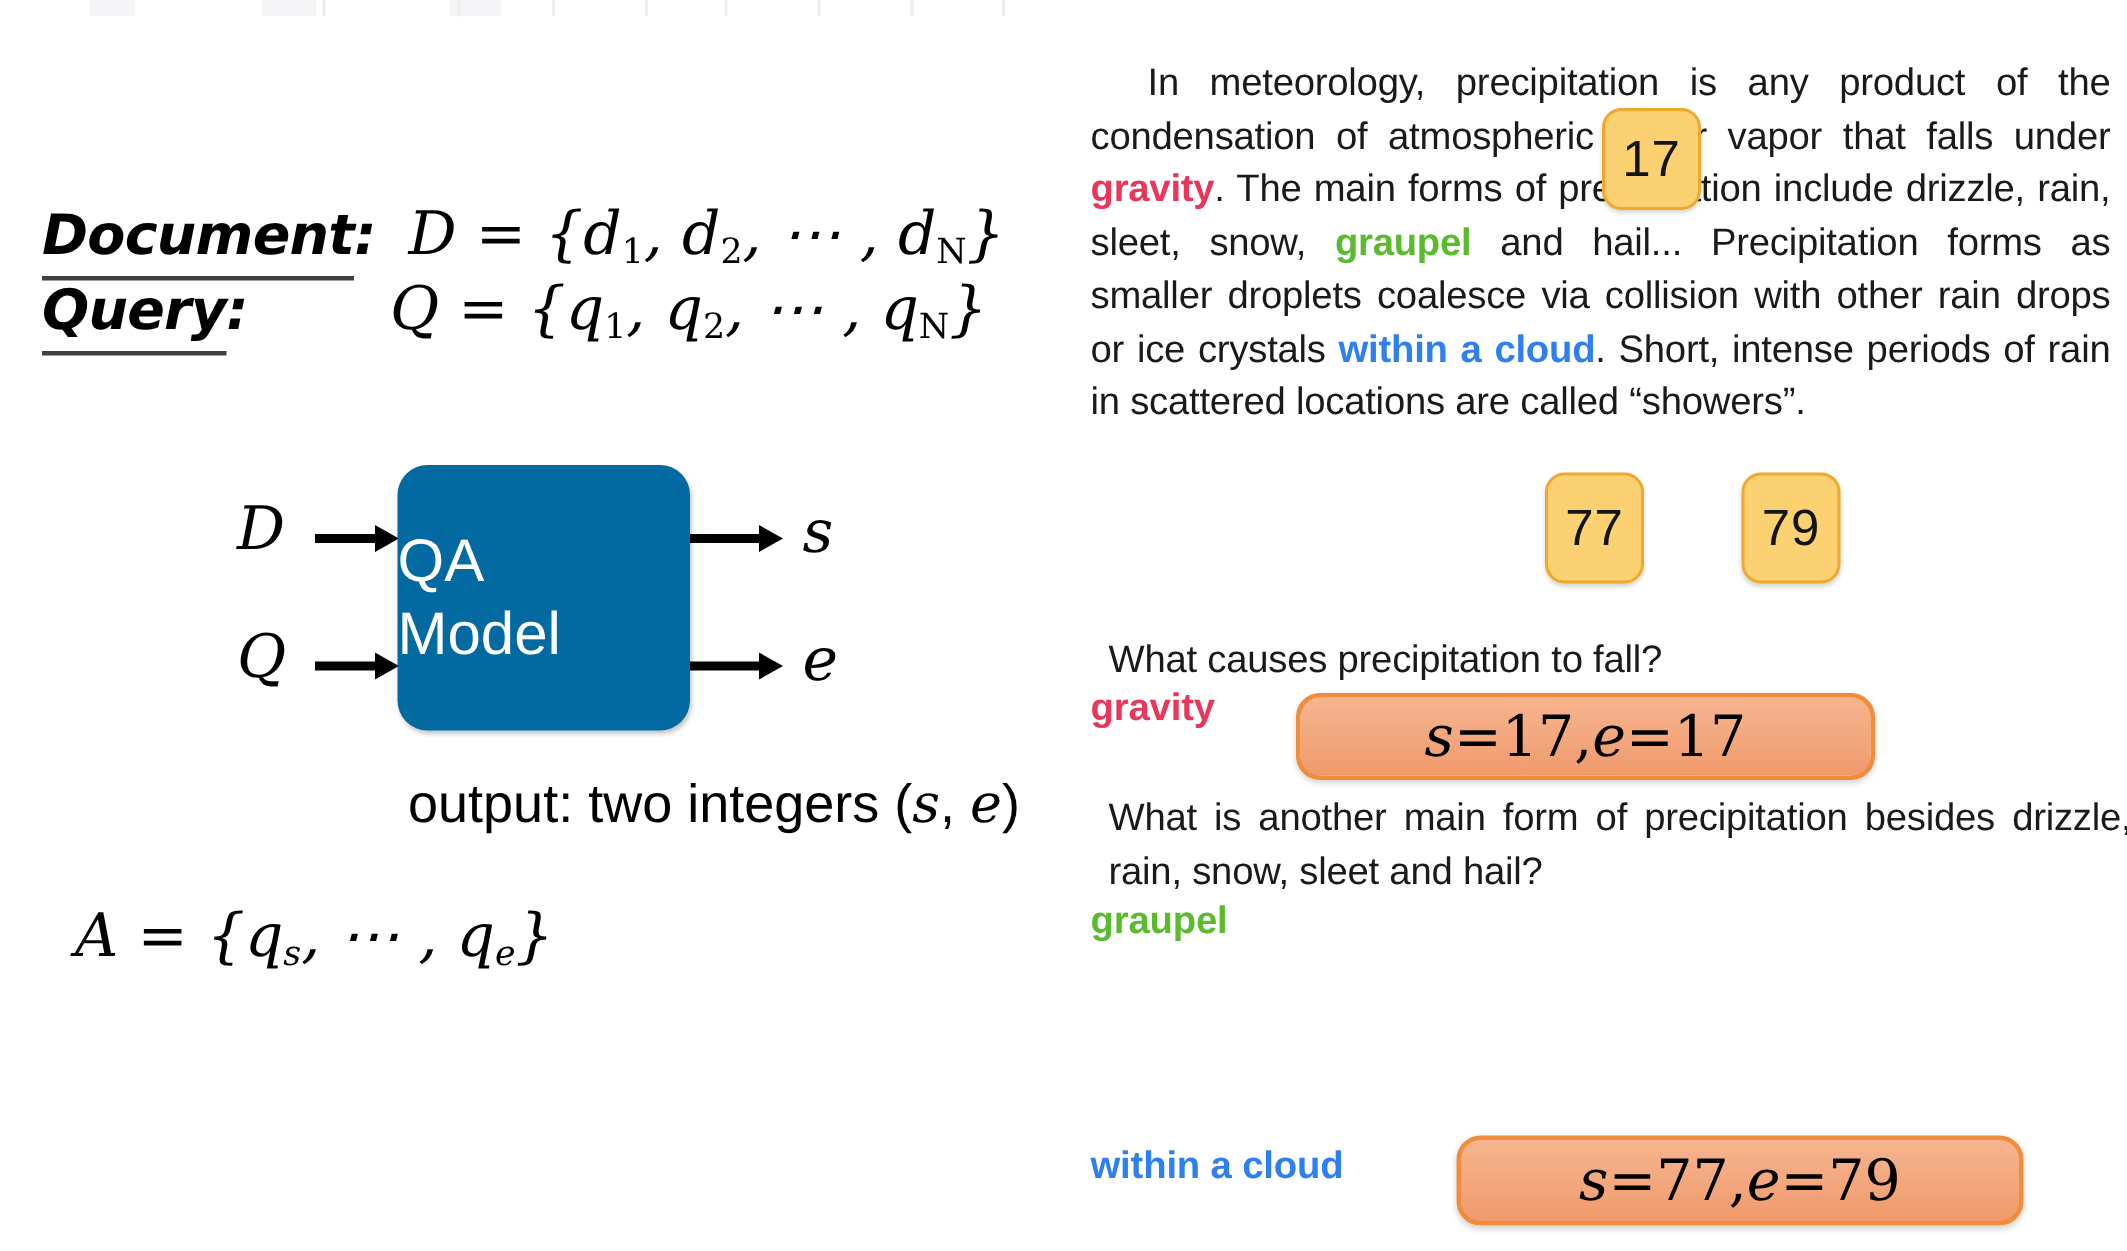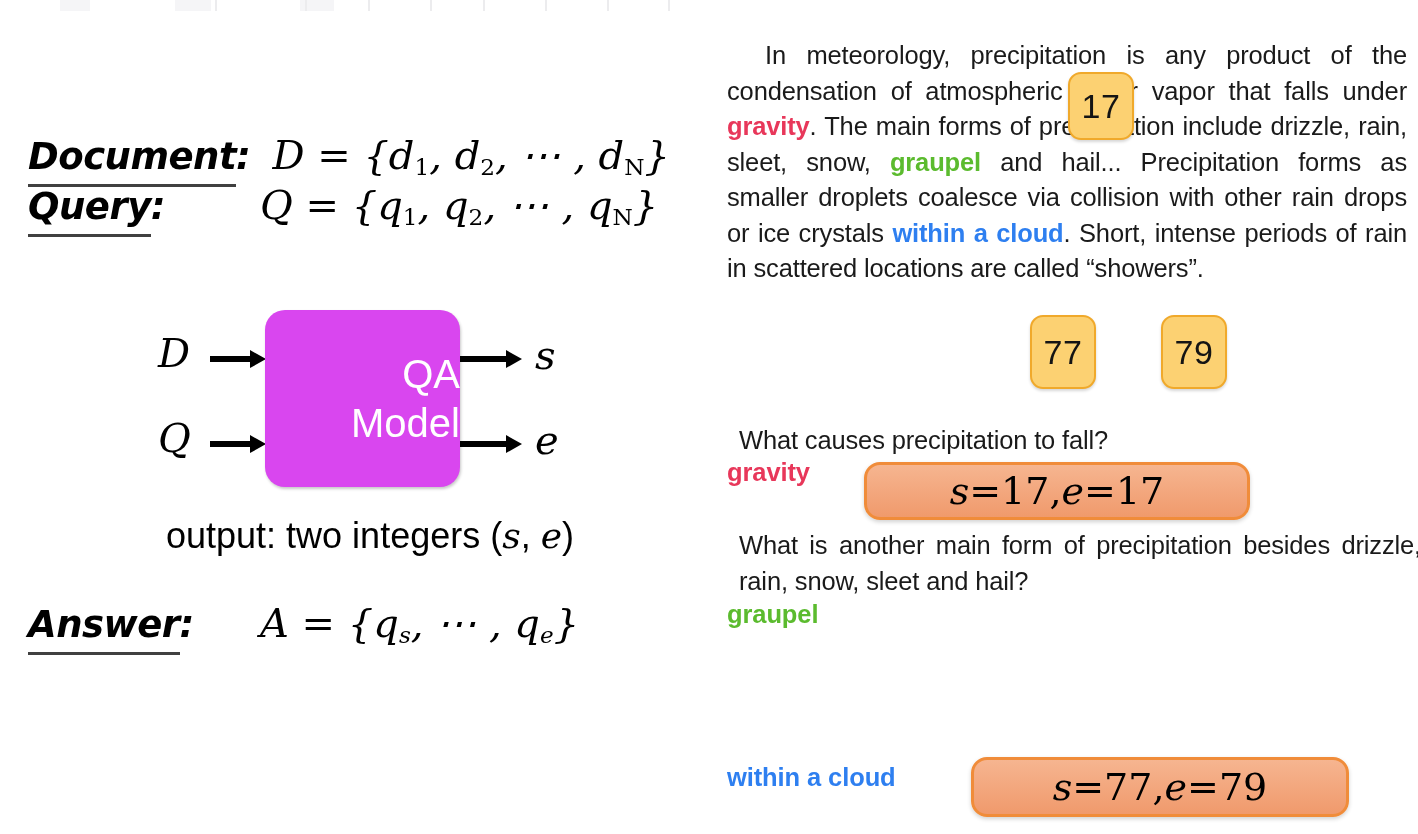--- a/index.html
+++ b/index.html
@@ -83,26 +83,26 @@
   
   #diagram {
     position: absolute;
     left: 140px; top: 305px;
     width: 450px; height: 195px;
   }
   .node-box {
     position: absolute;
     left: 125px; top: 5px;
     width: 195px; height: 177px;
-    background: #d946ef;
+    background: #0369a1;
     border-radius: 20px;
     box-shadow: 1px 2px 3px rgba(0,0,0,0.22);
     display: flex;
     flex-direction: column;
-    align-items: flex-end;
+    align-items: flex-start;
     justify-content: center;
   }
   .node-box span {
     font-family: "Liberation Sans", sans-serif;
     color: #ffffff;
     font-size: 40px;
     line-height: 1.22;
   }
   .var-lbl {
     position: absolute;
@@ -127,21 +127,21 @@
     width: 0; height: 0;
     border-top: 9px solid transparent;
     border-bottom: 9px solid transparent;
     border-left: 16px solid #000;
   }
 
   #output-caption {
     position: absolute;
     left: 60px; top: 515px;
     width: 620px;
-    text-align: center;
+    text-align: right;
     font-family: "Liberation Sans", sans-serif;
     font-size: 36px;
     color: #000;
     white-space: nowrap;
   }
   #output-caption .it {
     font-family: "DejaVu Serif", serif;
     font-style: italic;
   }
 
@@ -288,21 +288,20 @@
 
       <div class="var-lbl" style="left:395px; top:27px;">s</div>
       <div class="var-lbl" style="left:395px; top:112px;">e</div>
     </div>
 
     <div id="output-caption">
       <span>output: two integers (</span><span class="it">s</span><span>, </span><span class="it">e</span><span>)</span>
     </div>
 
     <div class="def-row" style="left:28px; top:600px;">
-      <span class="def-label" style="width:210px;"><span class="u">Answer</span><span>:</span></span>
       <span class="math" style="margin-left:22px;">
         <span>A = {q</span><sub class="it">s</sub><span>, ⋯ , q</span><sub class="it">e</sub><span>}</span>
       </span>
     </div>
   </div>
 
   <div id="right-panel">
 
     <div class="para indent" style="top:38px;">
       <span>In meteorology, precipitation is any product of the condensation of atmospheric water vapor that falls under </span><span class="kw red">gravity</span><span>. The main forms of precipitation include drizzle, rain, sleet, snow, </span><span class="kw green">graupel</span><span> and hail... Precipitation forms as smaller droplets coalesce via collision with other rain drops or ice crystals </span><span class="kw blue">within a cloud</span><span>. Short, intense periods of rain in scattered locations are called “showers”.</span>

